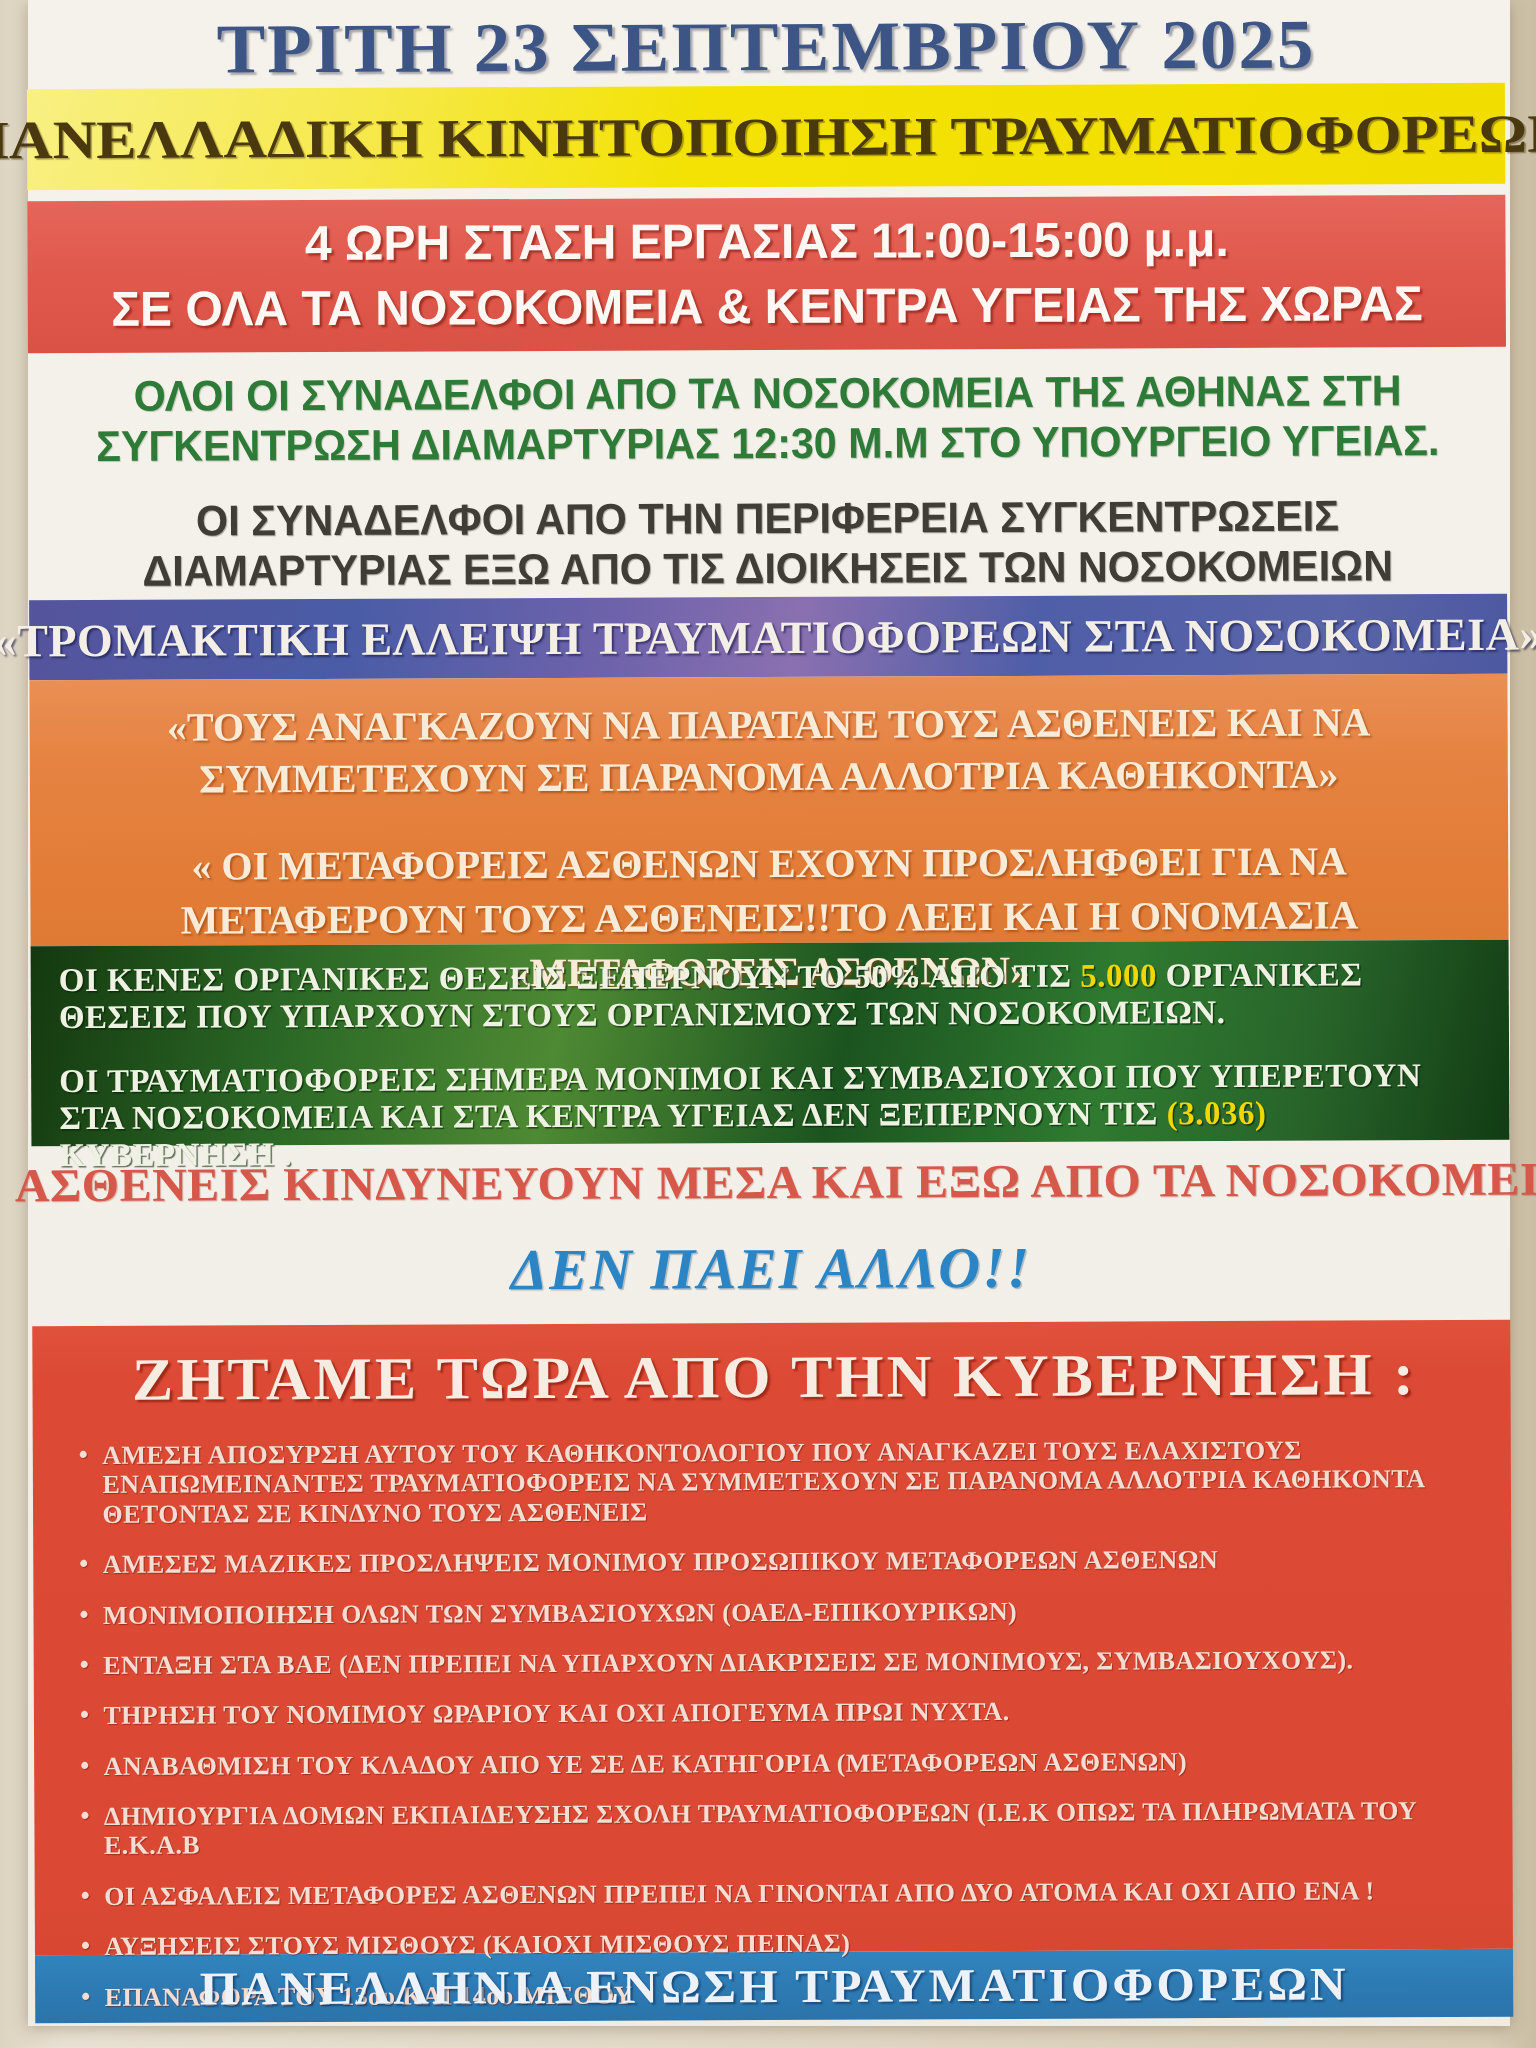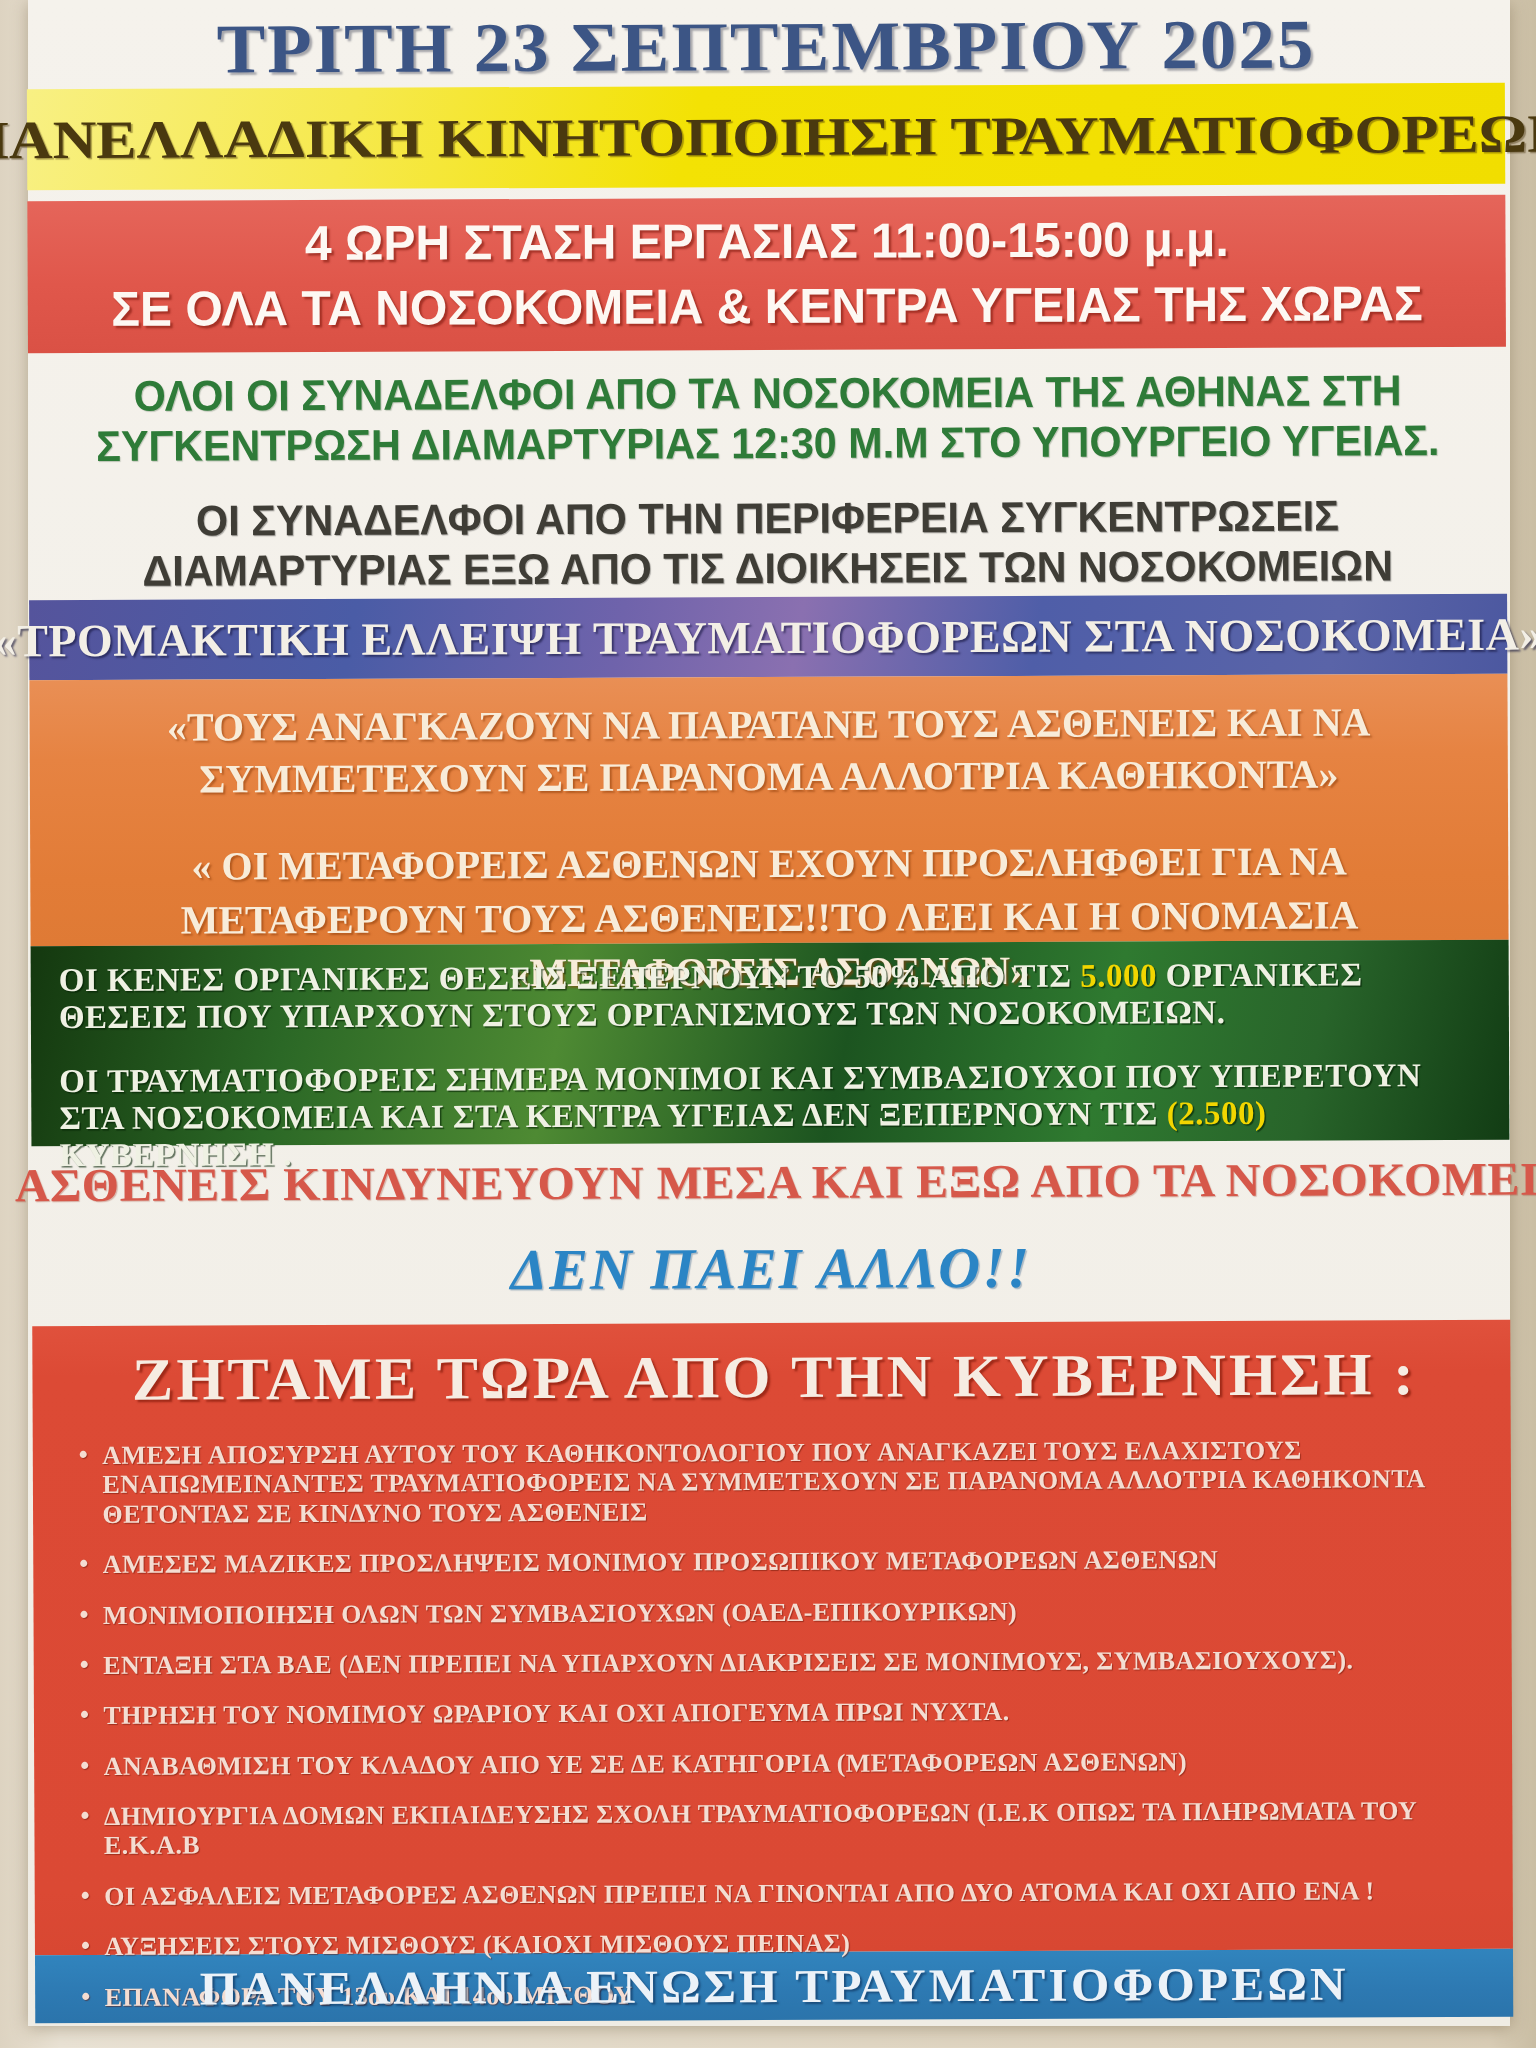--- a/index.html
+++ b/index.html
@@ -174,21 +174,21 @@
       <div class="t">«ΤΡΟΜΑΚΤΙΚΗ ΕΛΛΕΙΨΗ ΤΡΑΥΜΑΤΙΟΦΟΡΕΩΝ ΣΤΑ ΝΟΣΟΚΟΜΕΙΑ»</div>
     </div>
 
     <div class="band band-orange">
       <div class="q1">«ΤΟΥΣ ΑΝΑΓΚΑΖΟΥΝ ΝΑ ΠΑΡΑΤΑΝΕ ΤΟΥΣ ΑΣΘΕΝΕΙΣ ΚΑΙ ΝΑ ΣΥΜΜΕΤΕΧΟΥΝ ΣΕ ΠΑΡΑΝΟΜΑ ΑΛΛΟΤΡΙΑ ΚΑΘΗΚΟΝΤΑ»</div>
       <div class="q2">« ΟΙ ΜΕΤΑΦΟΡΕΙΣ ΑΣΘΕΝΩΝ ΕΧΟΥΝ ΠΡΟΣΛΗΦΘΕΙ ΓΙΑ ΝΑ ΜΕΤΑΦΕΡΟΥΝ ΤΟΥΣ ΑΣΘΕΝΕΙΣ!!ΤΟ ΛΕΕΙ ΚΑΙ Η ΟΝΟΜΑΣΙΑ «ΜΕΤΑΦΟΡΕΙΣ ΑΣΘΕΝΩΝ»</div>
     </div>
 
     <div class="band band-green">
       <p><span>ΟΙ ΚΕΝΕΣ ΟΡΓΑΝΙΚΕΣ ΘΕΣΕΙΣ ΞΕΠΕΡΝΟΥΝ ΤΟ 50% ΑΠΟ ΤΙΣ </span><span class="hl">5.000</span><span> ΟΡΓΑΝΙΚΕΣ ΘΕΣΕΙΣ ΠΟΥ ΥΠΑΡΧΟΥΝ ΣΤΟΥΣ ΟΡΓΑΝΙΣΜΟΥΣ ΤΩΝ ΝΟΣΟΚΟΜΕΙΩΝ.</span></p>
-      <p class="second"><span>ΟΙ ΤΡΑΥΜΑΤΙΟΦΟΡΕΙΣ ΣΗΜΕΡΑ ΜΟΝΙΜΟΙ ΚΑΙ ΣΥΜΒΑΣΙΟΥΧΟΙ ΠΟΥ ΥΠΕΡΕΤΟΥΝ ΣΤΑ ΝΟΣΟΚΟΜΕΙΑ ΚΑΙ ΣΤΑ ΚΕΝΤΡΑ ΥΓΕΙΑΣ ΔΕΝ ΞΕΠΕΡΝΟΥΝ ΤΙΣ </span><span class="hl">(2.500)</span><span> ΚΥΒΕΡΝΗΣΗ .</span></p>
+      <p class="second"><span>ΟΙ ΤΡΑΥΜΑΤΙΟΦΟΡΕΙΣ ΣΗΜΕΡΑ ΜΟΝΙΜΟΙ ΚΑΙ ΣΥΜΒΑΣΙΟΥΧΟΙ ΠΟΥ ΥΠΕΡΕΤΟΥΝ ΣΤΑ ΝΟΣΟΚΟΜΕΙΑ ΚΑΙ ΣΤΑ ΚΕΝΤΡΑ ΥΓΕΙΑΣ ΔΕΝ ΞΕΠΕΡΝΟΥΝ ΤΙΣ </span><span class="hl">(3.036)</span><span> ΚΥΒΕΡΝΗΣΗ .</span></p>
     </div>
 
     <div class="white-gap">
       <div class="danger">ΑΣΘΕΝΕΙΣ ΚΙΝΔΥΝΕΥΟΥΝ ΜΕΣΑ ΚΑΙ ΕΞΩ ΑΠΟ ΤΑ ΝΟΣΟΚΟΜΕΙΑ</div>
       <div class="nomore">ΔΕΝ ΠΑΕΙ ΑΛΛΟ!!</div>
     </div>
 
     <div class="band band-demands">
       <div class="hdr">ΖΗΤΑΜΕ ΤΩΡΑ ΑΠΟ ΤΗΝ ΚΥΒΕΡΝΗΣΗ :</div>
       <ul class="demand-list">

